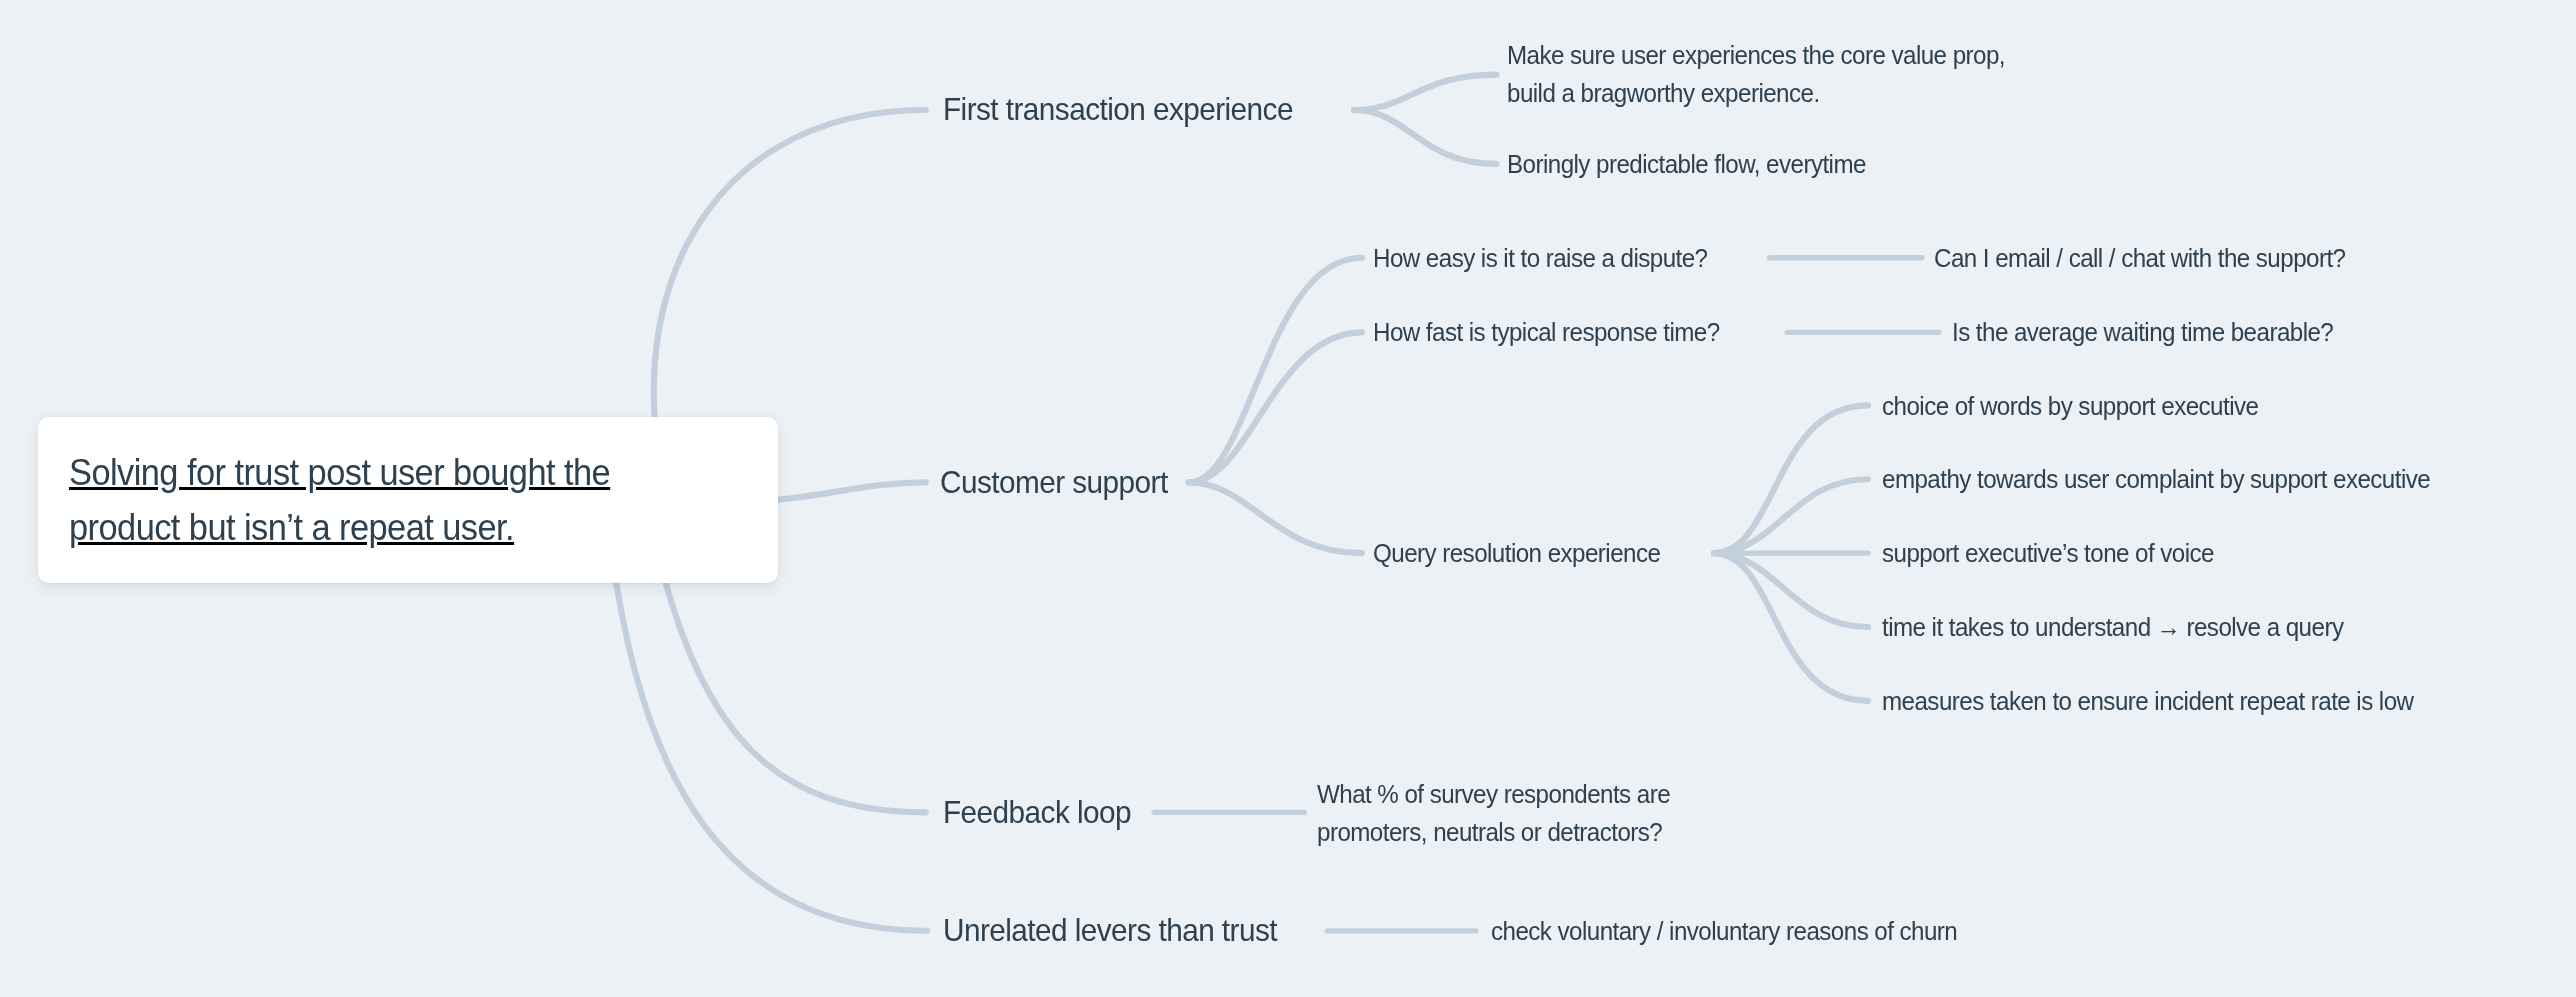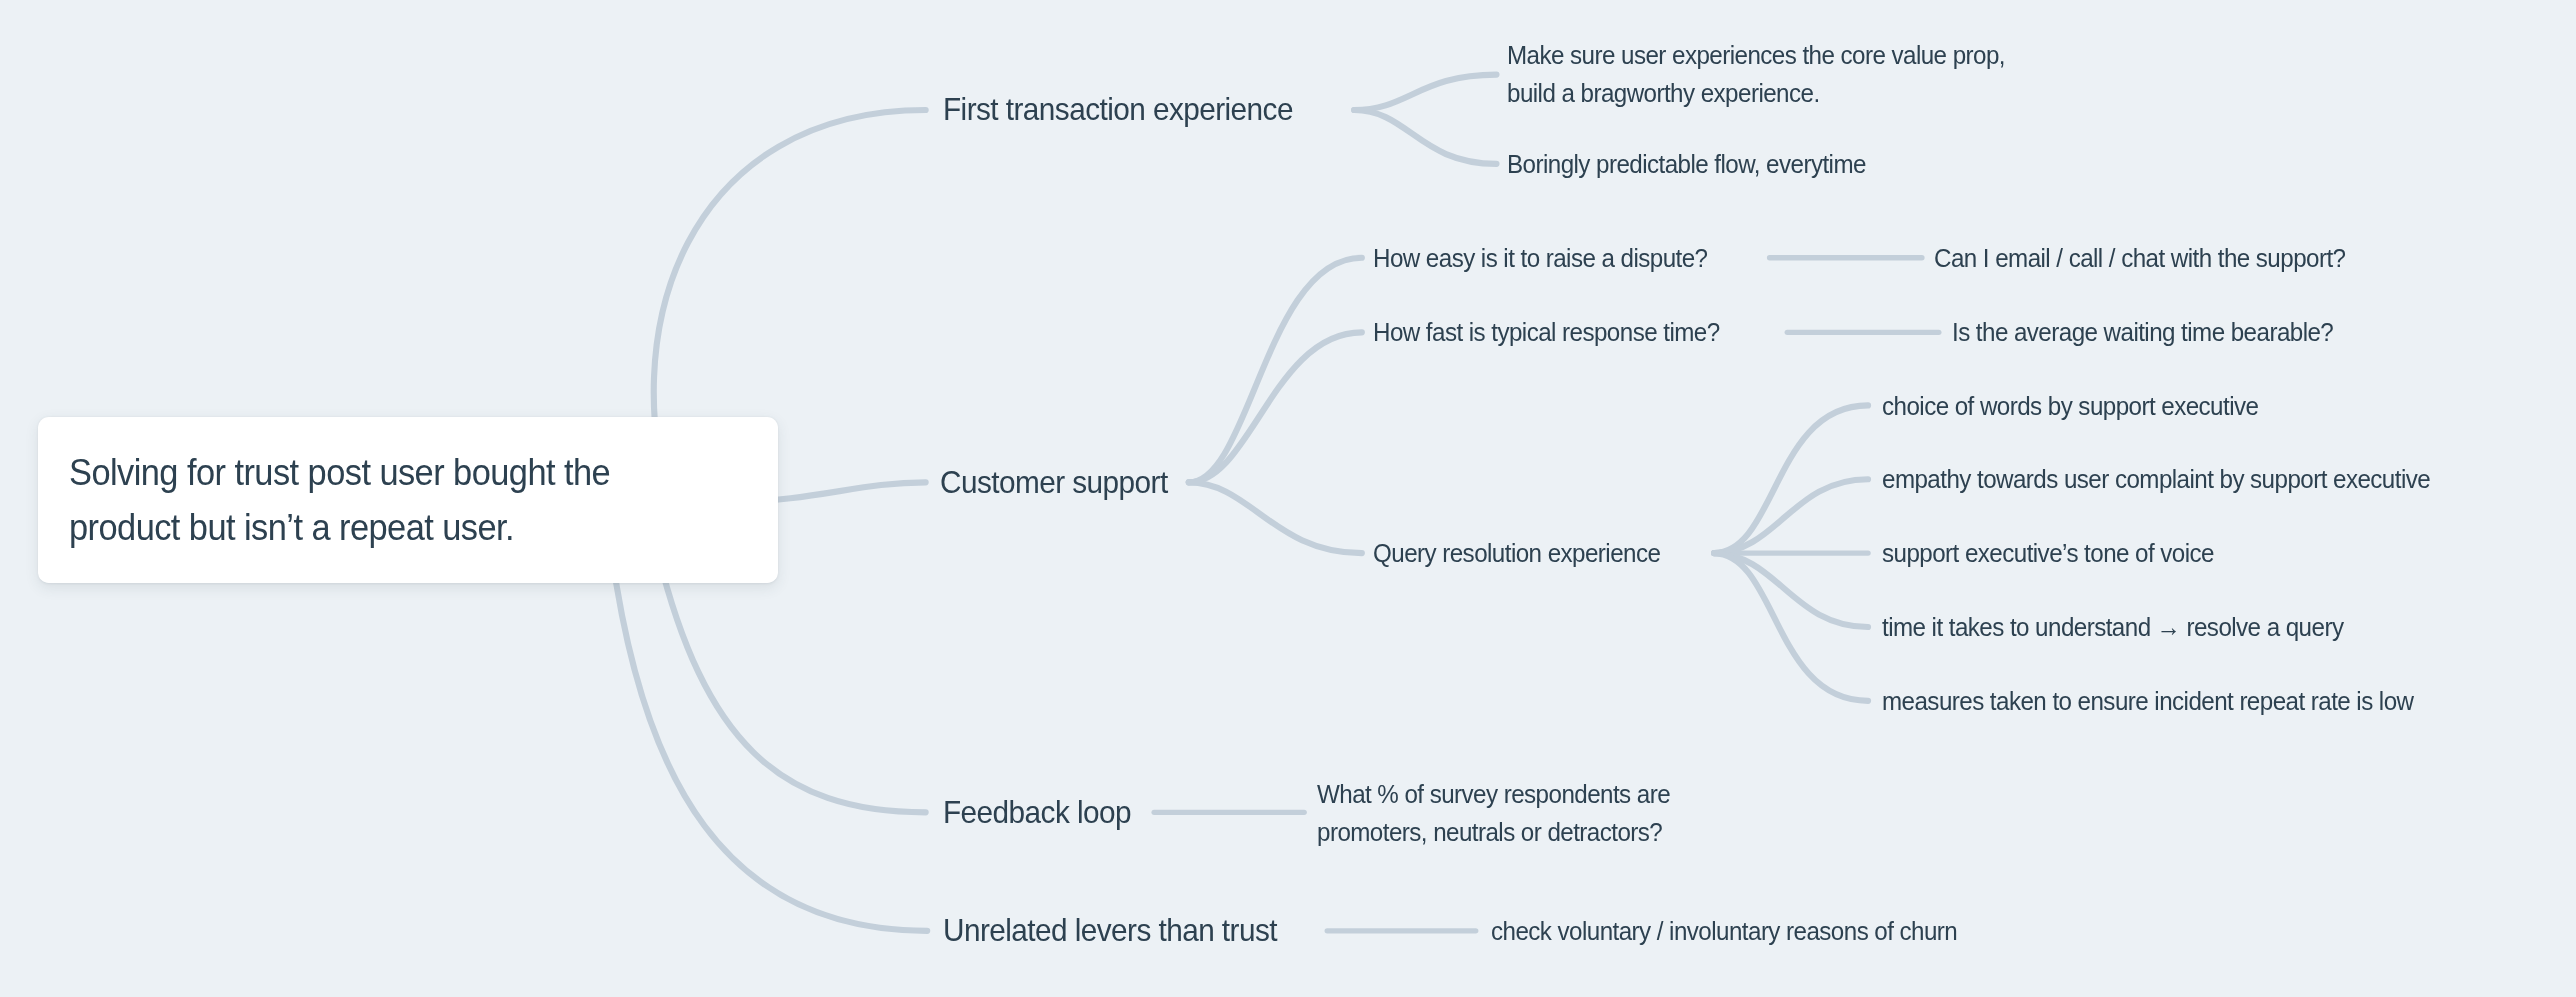--- a/index.html
+++ b/index.html
@@ -29,21 +29,21 @@
   .l2{font-size:26px;line-height:34px;}
   .wrap{white-space:normal;line-height:38px;transform-origin:0 0;}
   .w720{width:554px;}
   .w520{width:400px;}
   .card{
     position:absolute;left:38px;top:417px;
     width:740px;height:166px;
     background:var(--card_bg);
     border-radius:10.8px;
     box-shadow:0 4.6px 14px rgba(45,65,80,0.10),0 0.8px 2.3px rgba(45,65,80,0.08);
-    display:flex;align-items:center;
+    display:flex;align-items:center;text-decoration:underline;
   }
   .root-text{
     font-size:37px;line-height:55px;
     margin:0 0 0 31px;width:708px;
     color:var(--text);
     letter-spacing:-0.6px;
     transform:scaleX(0.93);
     transform-origin:0 50%;
   }
 </style>

